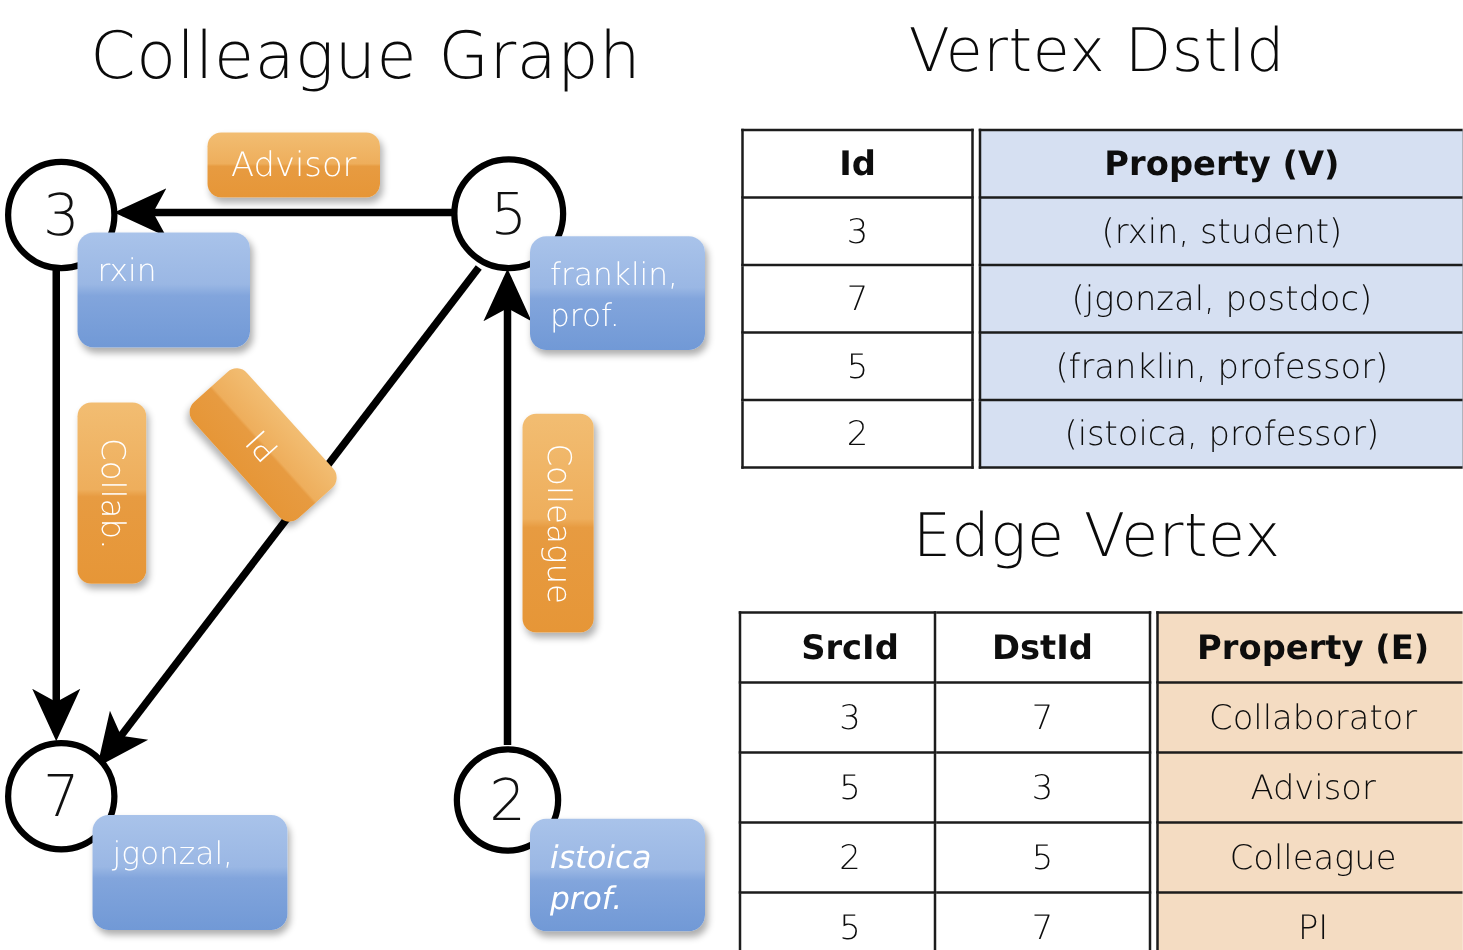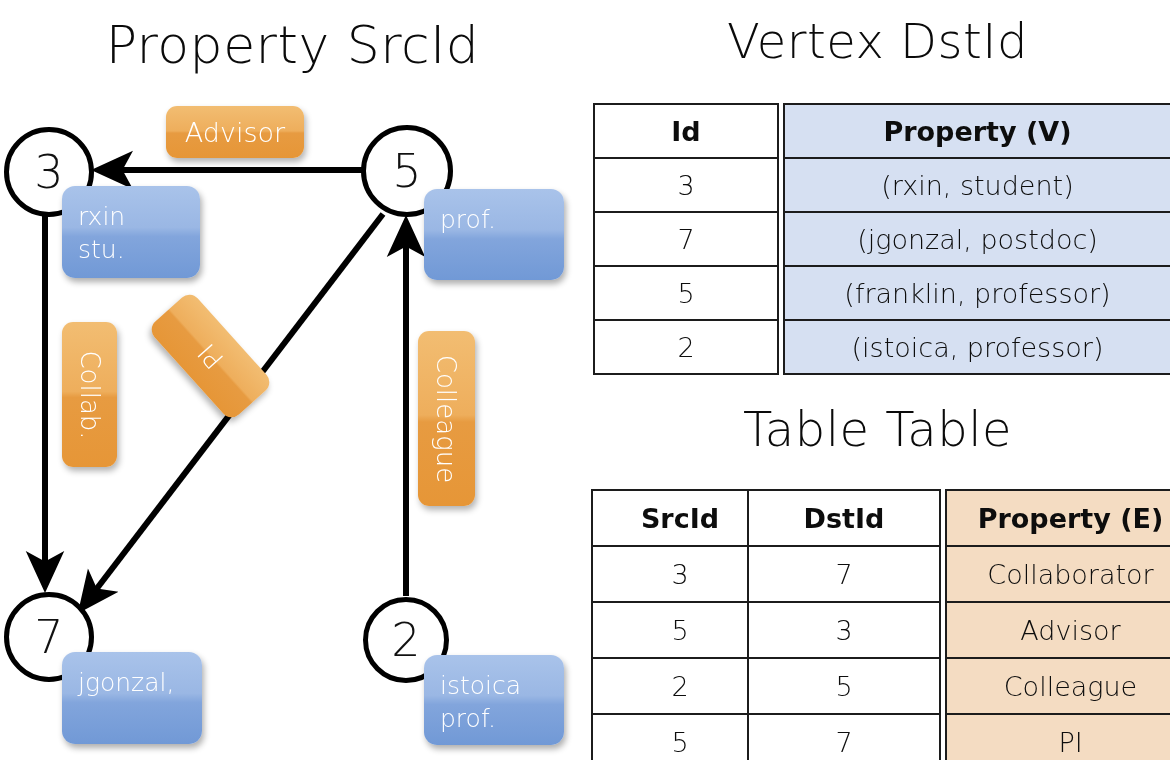--- a/index.html
+++ b/index.html
@@ -94,22 +94,22 @@
     font-family: "DejaVu Sans", sans-serif;
     font-weight: 300;
     font-size: 25px;
     line-height: 33px;
     padding: 14px 0 0 16px;
     box-sizing: border-box;
     z-index: 6;
   }
   #prop-box-3 { left: 62px;  top: 186px; width: 138px; height: 92px; }
   #prop-box-5 { left: 424px; top: 189px; width: 140px; height: 91px; }
-  #prop-box-7 { left: 62px;  top: 652px; width: 140px; height: 92px; }
-  #prop-box-2 { left: 424px; top: 655px; width: 140px; height: 90px; }
+  #prop-box-7 { left: 74px;  top: 652px; width: 156px; height: 92px; }
+  #prop-box-2 { left: 424px; top: 655px; width: 140px; height: 90px; font-style: italic; }
 
   
   .edge-label {
     position: absolute;
     border-radius: 11px;
     background: linear-gradient(to bottom, #f2bd72 0%, #eeae5c 48%, #e79b41 52%, #e69637 100%);
     box-shadow: 2px 4px 6px rgba(0,0,0,0.30);
     color: #ffffff;
     font-family: "DejaVu Sans", sans-serif;
     font-weight: 300;
@@ -175,31 +175,31 @@
   #vertex-table th, #vertex-table td { height: 52px; font-size: 27px; }
   #vertex-table .col-id   { width: 184px; }
   #vertex-table .col-prop { width: 387px; background: #d6e0f2; }
 
   #edge-table {
     left: 591px; top: 489px;
     width: 577px;
   }
   #edge-table th, #edge-table td { height: 54px; font-size: 27px; }
   #edge-table .col-src  { width: 156px; padding-left: 20px; }
-  #edge-table .col-dst  { width: 192px; }
+  #edge-table .col-dst  { width: 172px; }
   #edge-table .col-prop { width: 249px; background: #f4dcc2; }
 
   .gap-col { width: 6px; border: none !important; background: #ffffff !important; }
 </style>
 </head>
 <body>
 
-<div class="title" id="title-property-graph">Property SrcId</div>
+<div class="title" id="title-property-graph">Colleague Graph</div>
 <div class="title" id="title-vertex-table">Vertex DstId</div>
-<div class="title" id="title-edge-table">Table Table</div>
+<div class="title" id="title-edge-table">Edge Vertex</div>
 
 <div id="graph-panel">
 
   <svg id="graph-edges" viewBox="0 0 585 760">
     <defs>
       <marker id="arrow" viewBox="0 0 12 12" refX="10" refY="6" markerWidth="7" markerHeight="7" orient="auto-start-reverse">
         <path d="M 0 0.5 L 12 6 L 0 11.5 L 3 6 Z" fill="#000000"></path>
       </marker>
     </defs>
 
@@ -220,23 +220,23 @@
   </div>
   <div class="vertex-node" id="node-7">
     <span>7</span>
   </div>
   <div class="vertex-node" id="node-2">
     <span>2</span>
   </div>
 
   <div class="prop-box" id="prop-box-3">
     <div>rxin</div>
-    <div>stu.</div>
   </div>
   <div class="prop-box" id="prop-box-5">
+    <div>franklin,</div>
     <div>prof.</div>
   </div>
   <div class="prop-box" id="prop-box-7">
     <div>jgonzal,</div>
   </div>
   <div class="prop-box" id="prop-box-2">
     <div>istoica</div>
     <div>prof.</div>
   </div>
 

